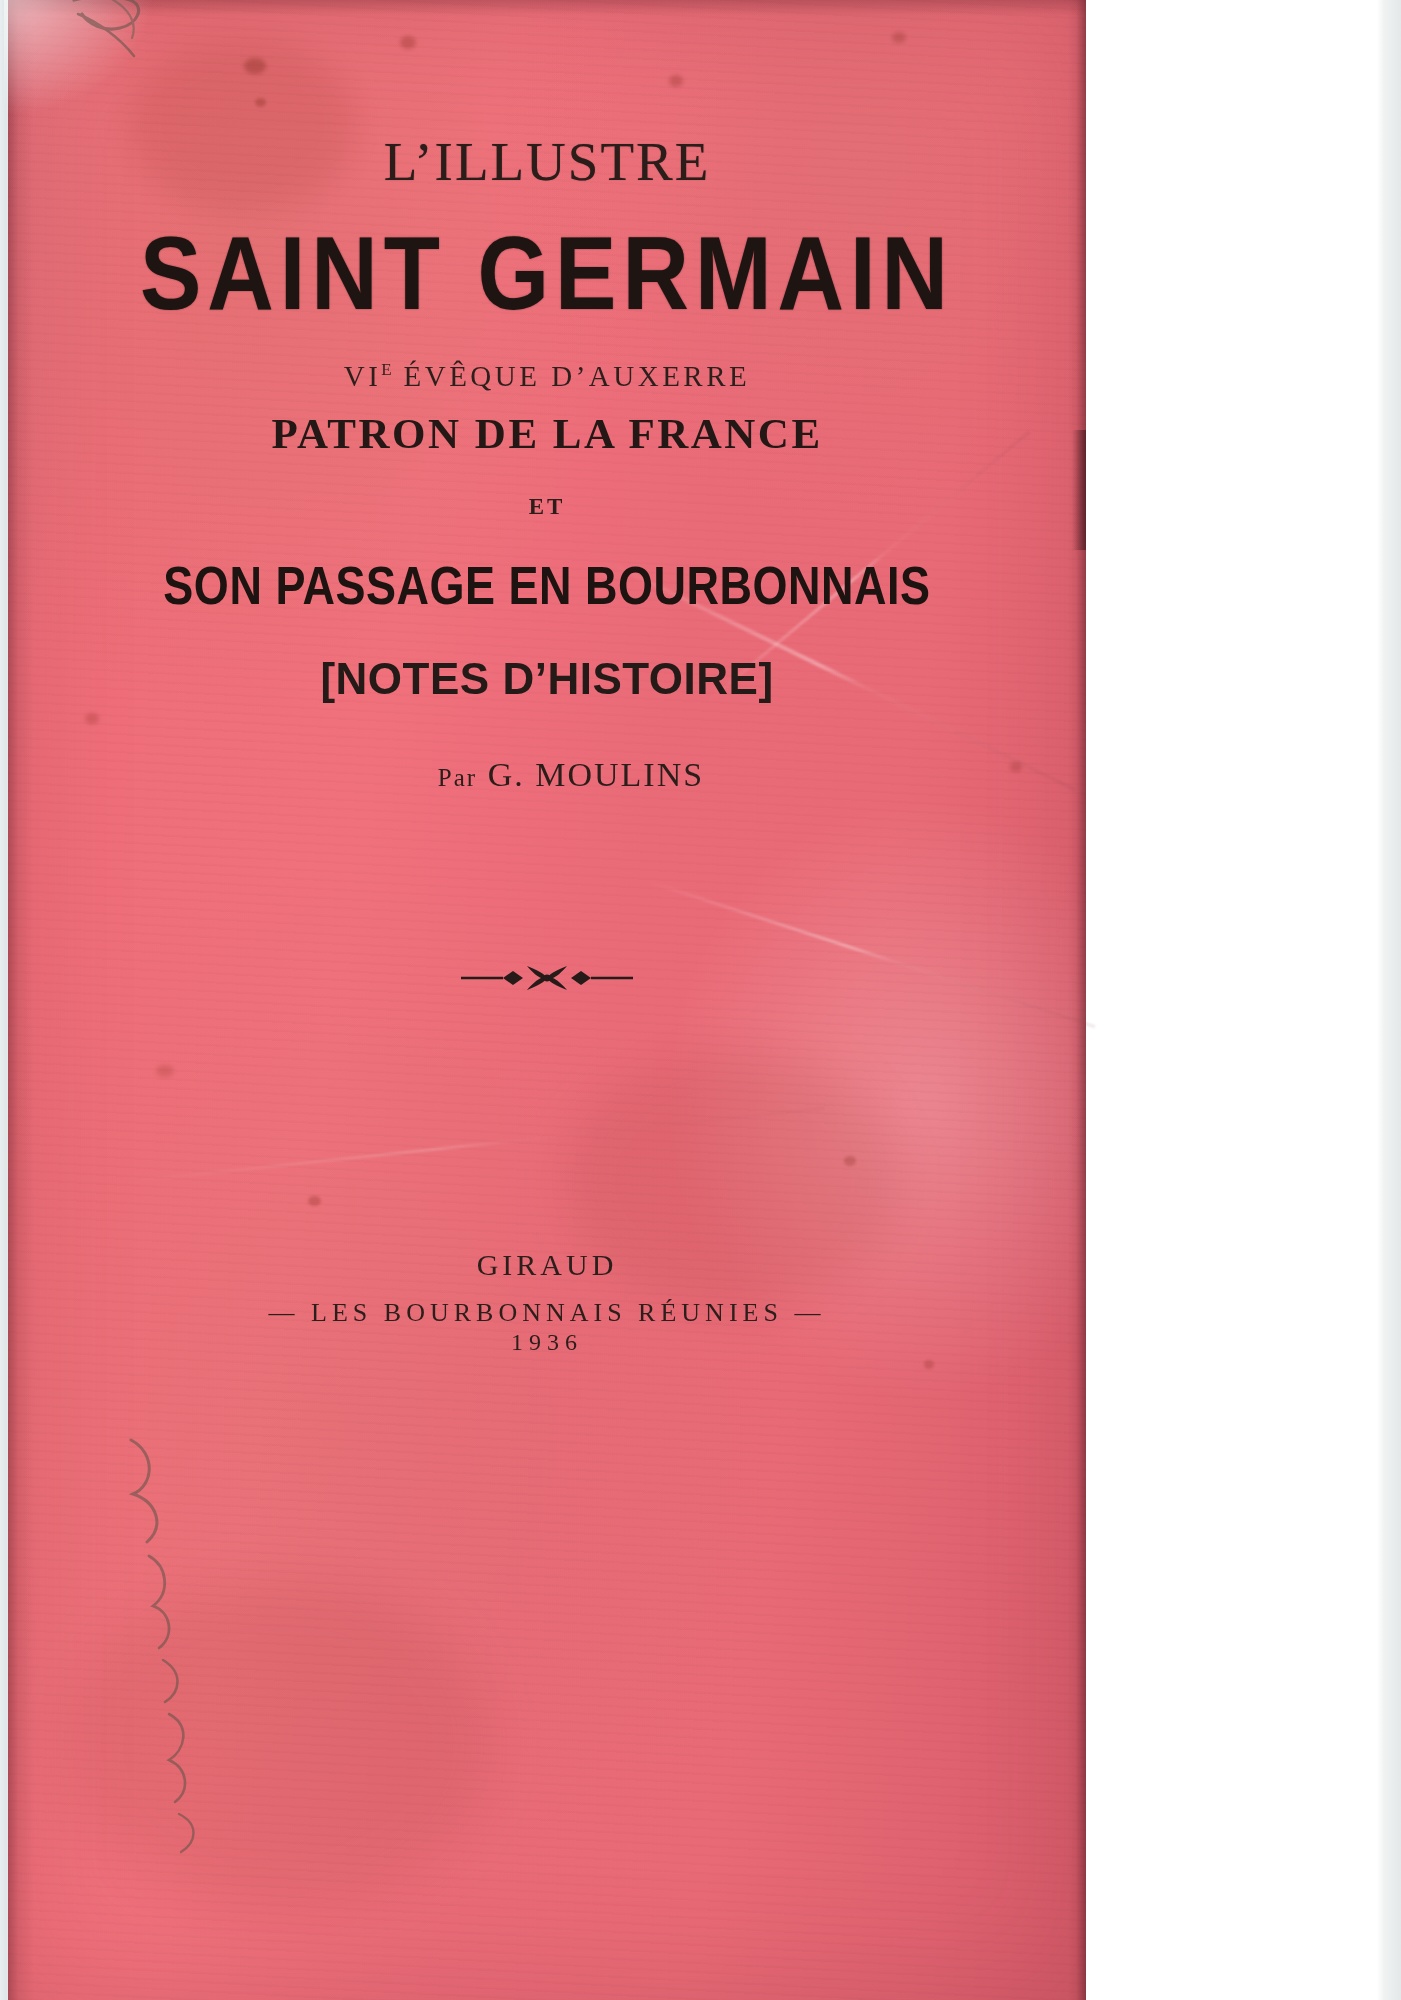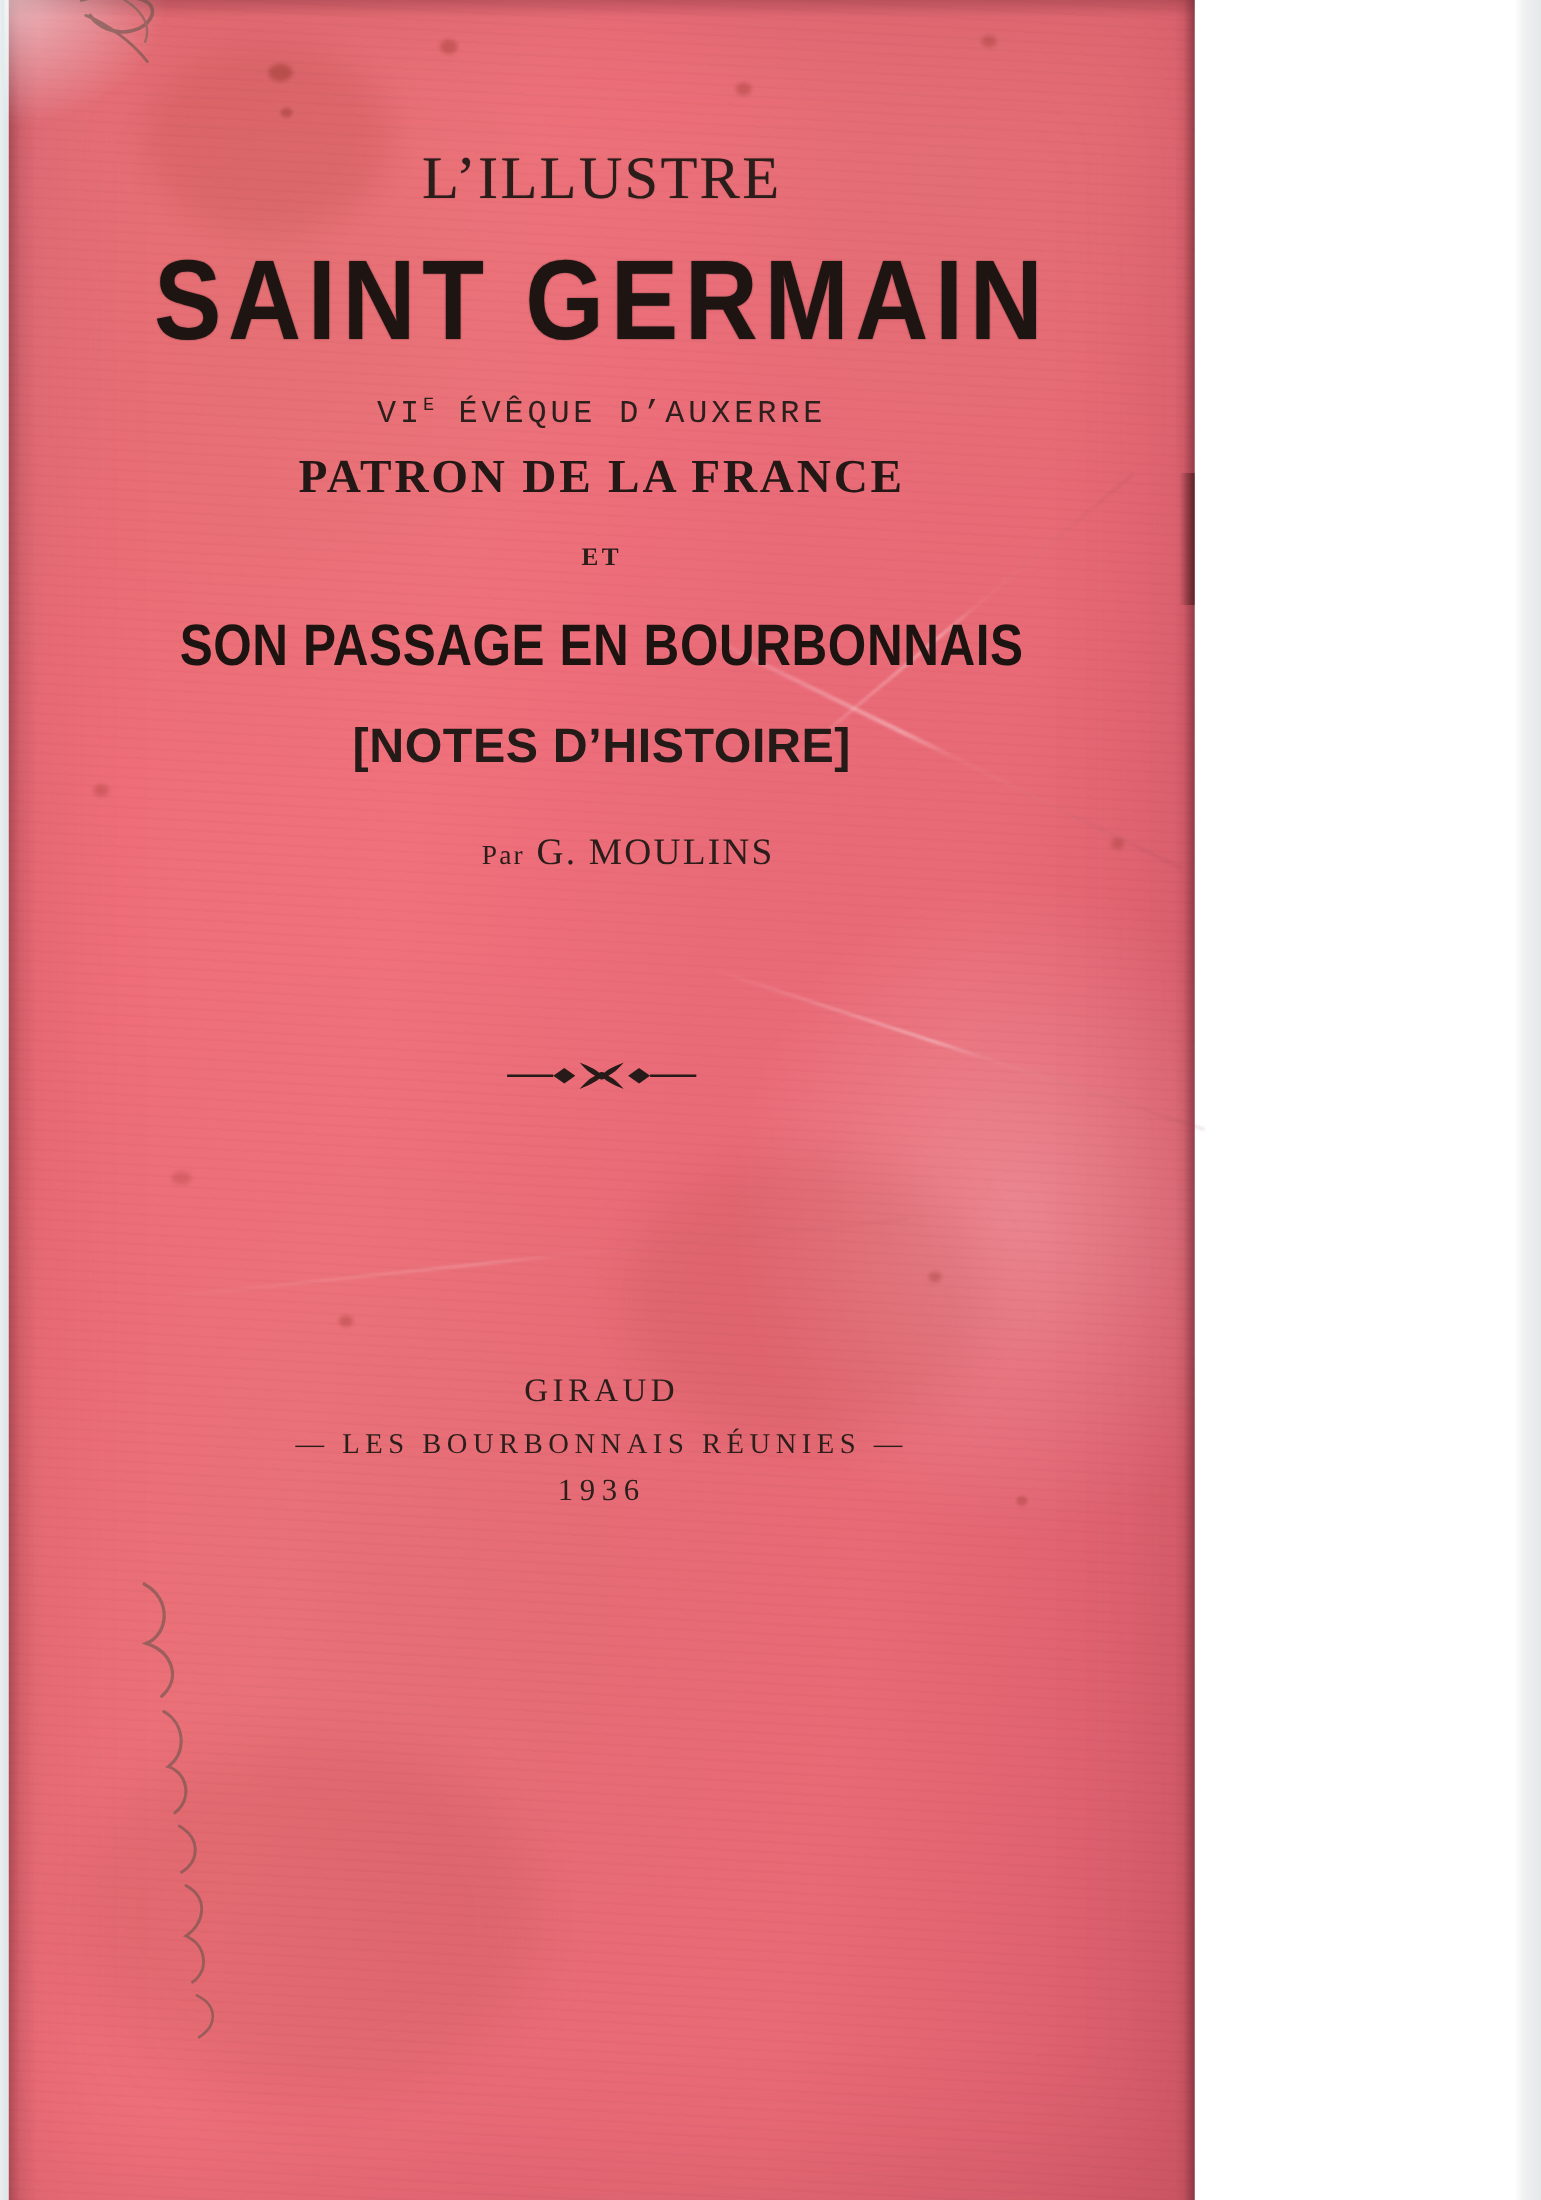--- a/index.html
+++ b/index.html
@@ -134,21 +134,21 @@
     letter-spacing: 6px;
     margin-top: 22px;
     color: #1e1512;
     text-shadow: 0 0 1.5px rgba(30,20,18,0.6);
     transform: scaleY(1.12);
     transform-origin: center top;
   }
 
   .line-eveque {
     margin-top: 40px;
-    font-family: Liberation Mono, monospace;
+    font-family: Liberation Serif, serif;
     font-size: 29px;
     letter-spacing: 3.5px;
     color: #2c1f1c;
   }
   .line-eveque sup {
     font-size: 17px;
     letter-spacing: 1px;
     vertical-align: 11px;
   }
 
@@ -227,22 +227,22 @@
   .imprint .city {
     font-size: 30px;
     letter-spacing: 4px;
   }
   .imprint .press {
     margin-top: 16px;
     font-size: 26px;
     letter-spacing: 5px;
   }
   .imprint .year {
-    margin-top: 12px;
-    font-size: 28px;
+    margin-top: 1px;
+    font-size: 24px;
     letter-spacing: 6px;
   }
 
   
   .pencil {
     position: absolute;
     pointer-events: none;
     opacity: 0.55;
   }
   .pencil-top { left: 60px; top: -6px; }

